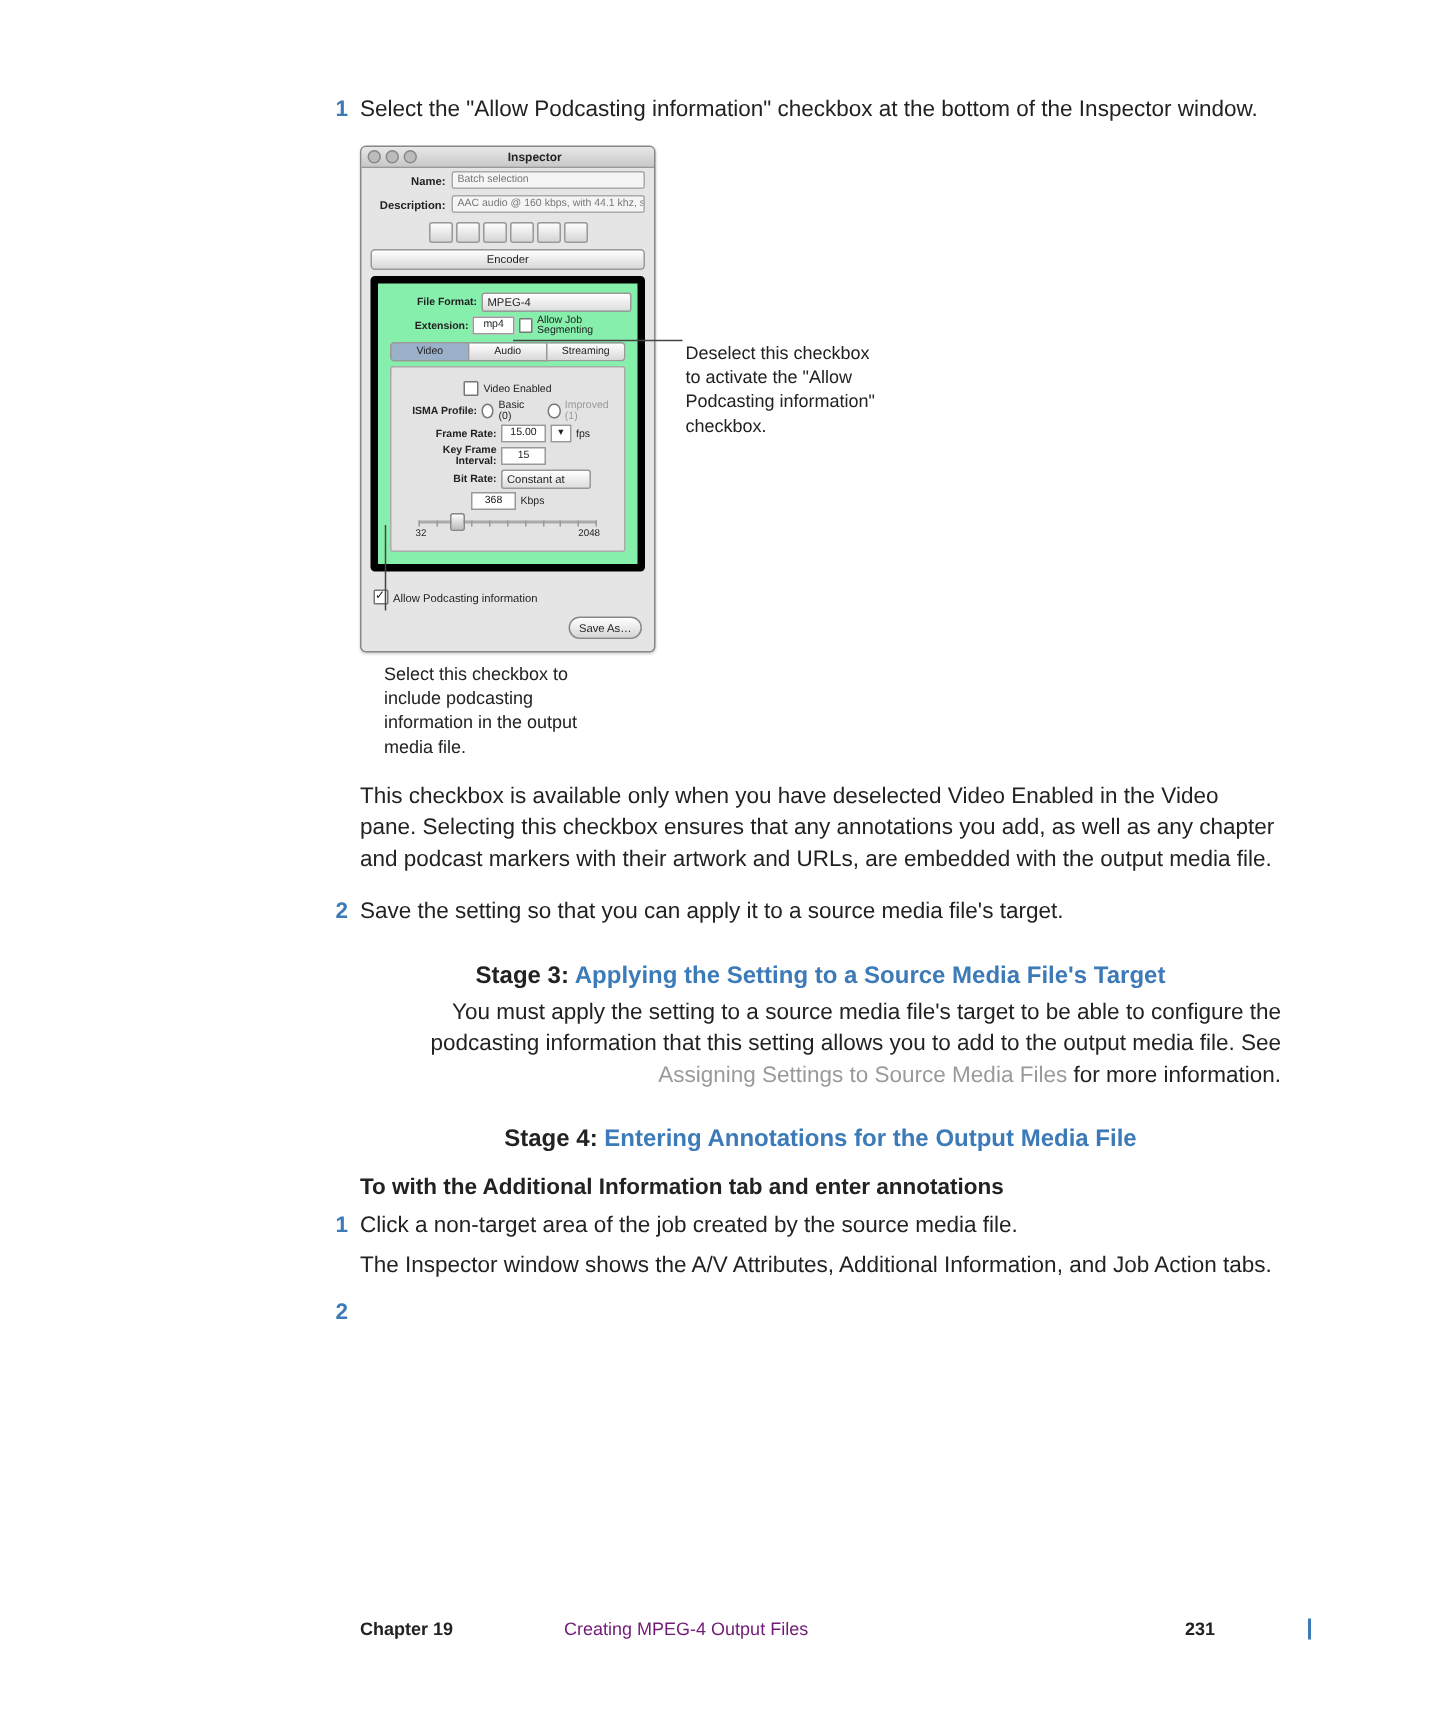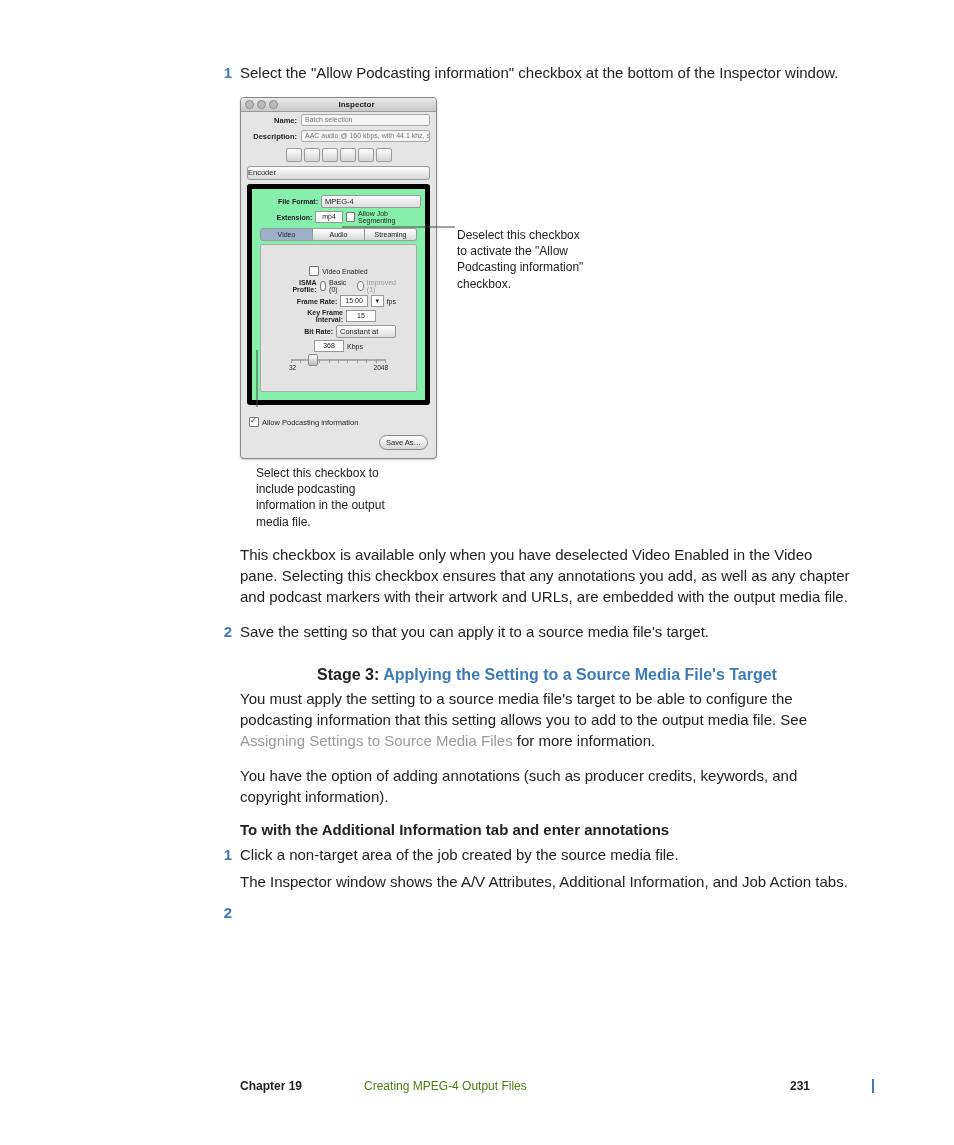--- a/index.html
+++ b/index.html
@@ -93,21 +93,21 @@
     border-radius: 2px;
     font-size: 7px;
     color: #777;
     padding: 0 3px;
     line-height: 10px;
     overflow: hidden;
     white-space: nowrap;
   }
   .iconrow { display:flex; justify-content:center; gap:2px; padding:4px 0 2px;}
   .miniicon { width:14px; height:12px; background: linear-gradient(#fdfdfd,#d5d5d5); border:1px solid #999; border-radius:2px;}
-  .encoder-tab { margin: 2px 6px; height: 12px; background: linear-gradient(#fff,#d8d8d8); border:1px solid #999; border-radius: 3px; text-align:left; line-height:12px; font-size:7.5px;}
+  .encoder-tab { margin: 2px 6px; height: 12px; background: linear-gradient(#fff,#d8d8d8); border:1px solid #999; border-radius: 3px; text-align:center; line-height:12px; font-size:7.5px;}
   .inset {
     margin: 4px 6px 6px;
     padding: 4px 4px 6px;
     background: #86efac;
     border: 5px solid #000000;
     border-radius: 3px;
   }
   .select {
     height: 11px;
     background: linear-gradient(#fff,#ddd);
@@ -120,21 +120,21 @@
   }
   .tabs3 { display:flex; margin:4px 4px 0;}
   .tab3 {
     flex:1; height:11px; font-size:7px; line-height:11px; text-align:center;
     background: linear-gradient(#fff,#d8d8d8); border:1px solid #999;
   }
   .tab3:first-child{border-radius:3px 0 0 3px;}
   .tab3:last-child{border-radius:0 3px 3px 0; border-left:none;}
   .tab3.mid{border-left:none;}
   .tab3.active{background:#9bb0c9;}
-  .video-pane { margin:3px 4px 2px; padding:20px; border:1px solid #aaa; border-radius:2px; background:#e3e3e3;}
+  .video-pane { margin:3px 4px 2px; padding:8px; border:1px solid #aaa; border-radius:2px; background:#e3e3e3;}
   .chkline { display:flex; align-items:center; gap:3px; font-size:7px; padding:1px 0;}
   .chk { width:8px; height:8px; border:1px solid #777; background:#fff; border-radius:1px; display:inline-block;}
   .radio { width:8px; height:8px; border:1px solid #777; background:#fff; border-radius:50%; display:inline-block;}
   .nfield { width:28px; height:10px; border:1px solid #999; background:#fff; font-size:7px; text-align:center; line-height:10px;}
   .minirow { display:flex; align-items:center; gap:3px; font-size:7px; margin:2px 0;}
   .minirow .lbl { width:62px; text-align:right; font-weight:600; font-size:7px;}
   .slider { position:relative; height:8px; margin:4px 10px 0;}
   .slider .track { position:absolute; top:3px; left:0; right:0; height:2px; background:#aaa;}
   .slider .ticks { position:absolute; top:3px; left:0; right:0; display:flex; justify-content:space-between;}
   .slider .ticks span { width:1px; height:4px; background:#999;}
@@ -153,21 +153,21 @@
     bottom: 52px;
     left: 240px;
     right: 80px;
     display: flex;
     align-items: center;
     font-size: 12px;
     border-top: 0;
     gap: 48px;
   }
   .footer .chap { font-weight: 600; }
-  .footer .title { color: #4d7c0f; margin-left: 14px; }
+  .footer .title { color: #701a75; margin-left: 26px; }
   .footer .pagenum { margin-left: auto; font-weight: 600; }
   .footer .bar { width: 2px; height: 14px; background: #3d7ab8; margin-left: 14px; }
 </style>
 </head>
 <body>
 
 <div class="page">
 
 
   <div class="step">
@@ -294,25 +294,27 @@
   <div class="body-text">This checkbox is available only when you have deselected Video Enabled in the Video pane. Selecting this checkbox ensures that any annotations you add, as well as any chapter and podcast markers with their artwork and URLs, are embedded with the output media file.</div>
 
   <div class="step">
     <span class="num">2</span>
     <span>Save the setting so that you can apply it to a source media file's target.</span>
   </div>
 
   <div class="stage-head">
     <span>Stage 3: </span><span class="blue">Applying the Setting to a Source Media File's Target</span>
   </div>
-  <div class="body-text" style="margin-top:0;">
+  <div class="body-text" style="margin-top:0;text-align:right;">
     <span>You must apply the setting to a source media file's target to be able to configure the podcasting information that this setting allows you to add to the output media file. See </span><span class="link-gray">Assigning Settings to Source Media Files</span><span> for more information.</span>
   </div>
 
-  <div class="body-text" style="margin-top:2px;">You have the option of adding annotations (such as producer credits, keywords, and copyright information).</div>
+  <div class="stage-head">
+    <span>Stage 4: </span><span class="blue">Entering Annotations for the Output Media File</span>
+  </div>
 
   <div class="heading" style="margin-top:14px;">To with the Additional Information tab and enter annotations</div>
 
   <div class="step">
     <span class="num">1</span>
     <span>Click a non-target area of the job created by the source media file.</span>
   </div>
 
   <div class="body-text" style="margin:6px 0 10px;">The Inspector window shows the A/V Attributes, Additional Information, and Job Action tabs.</div>
 

